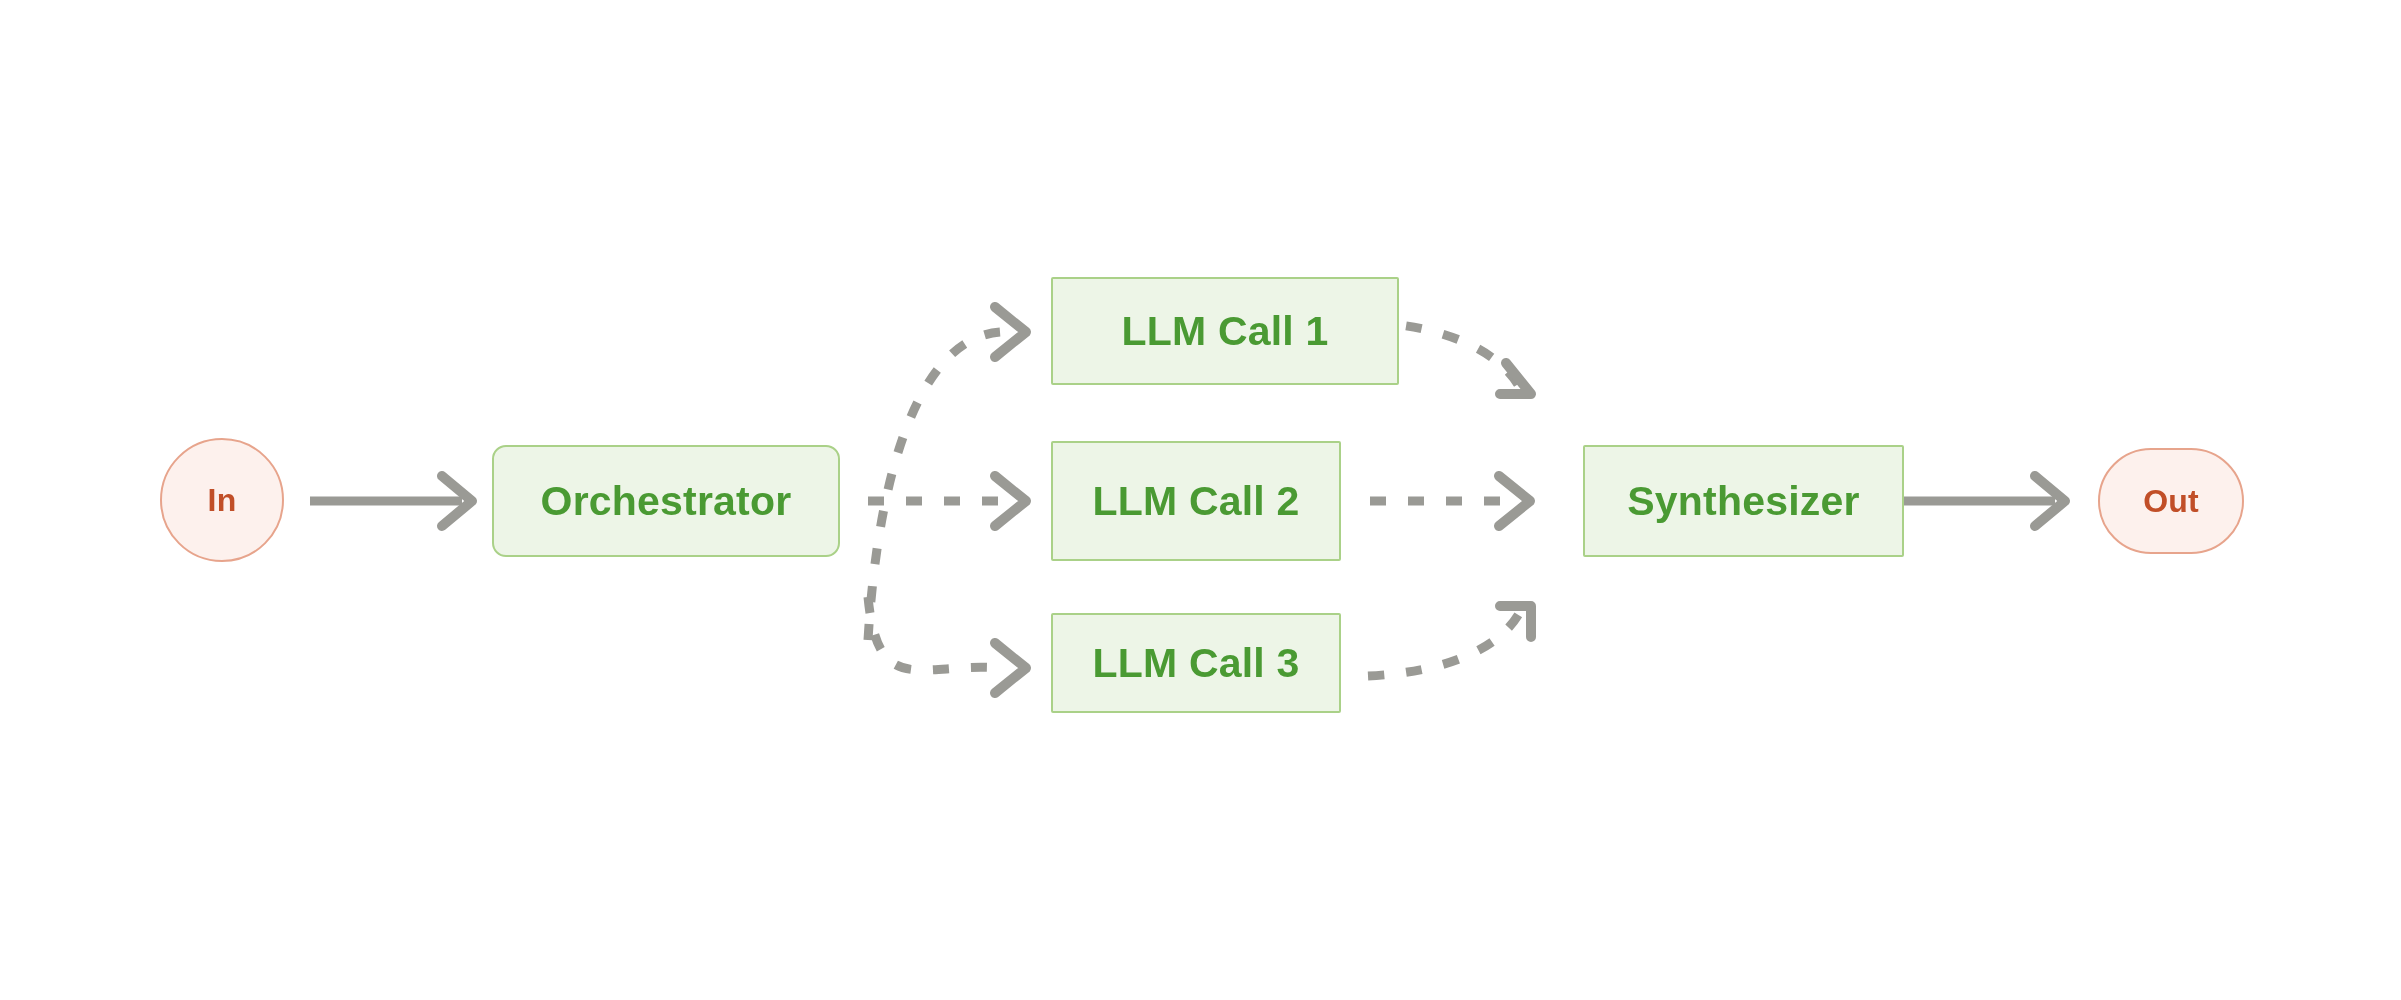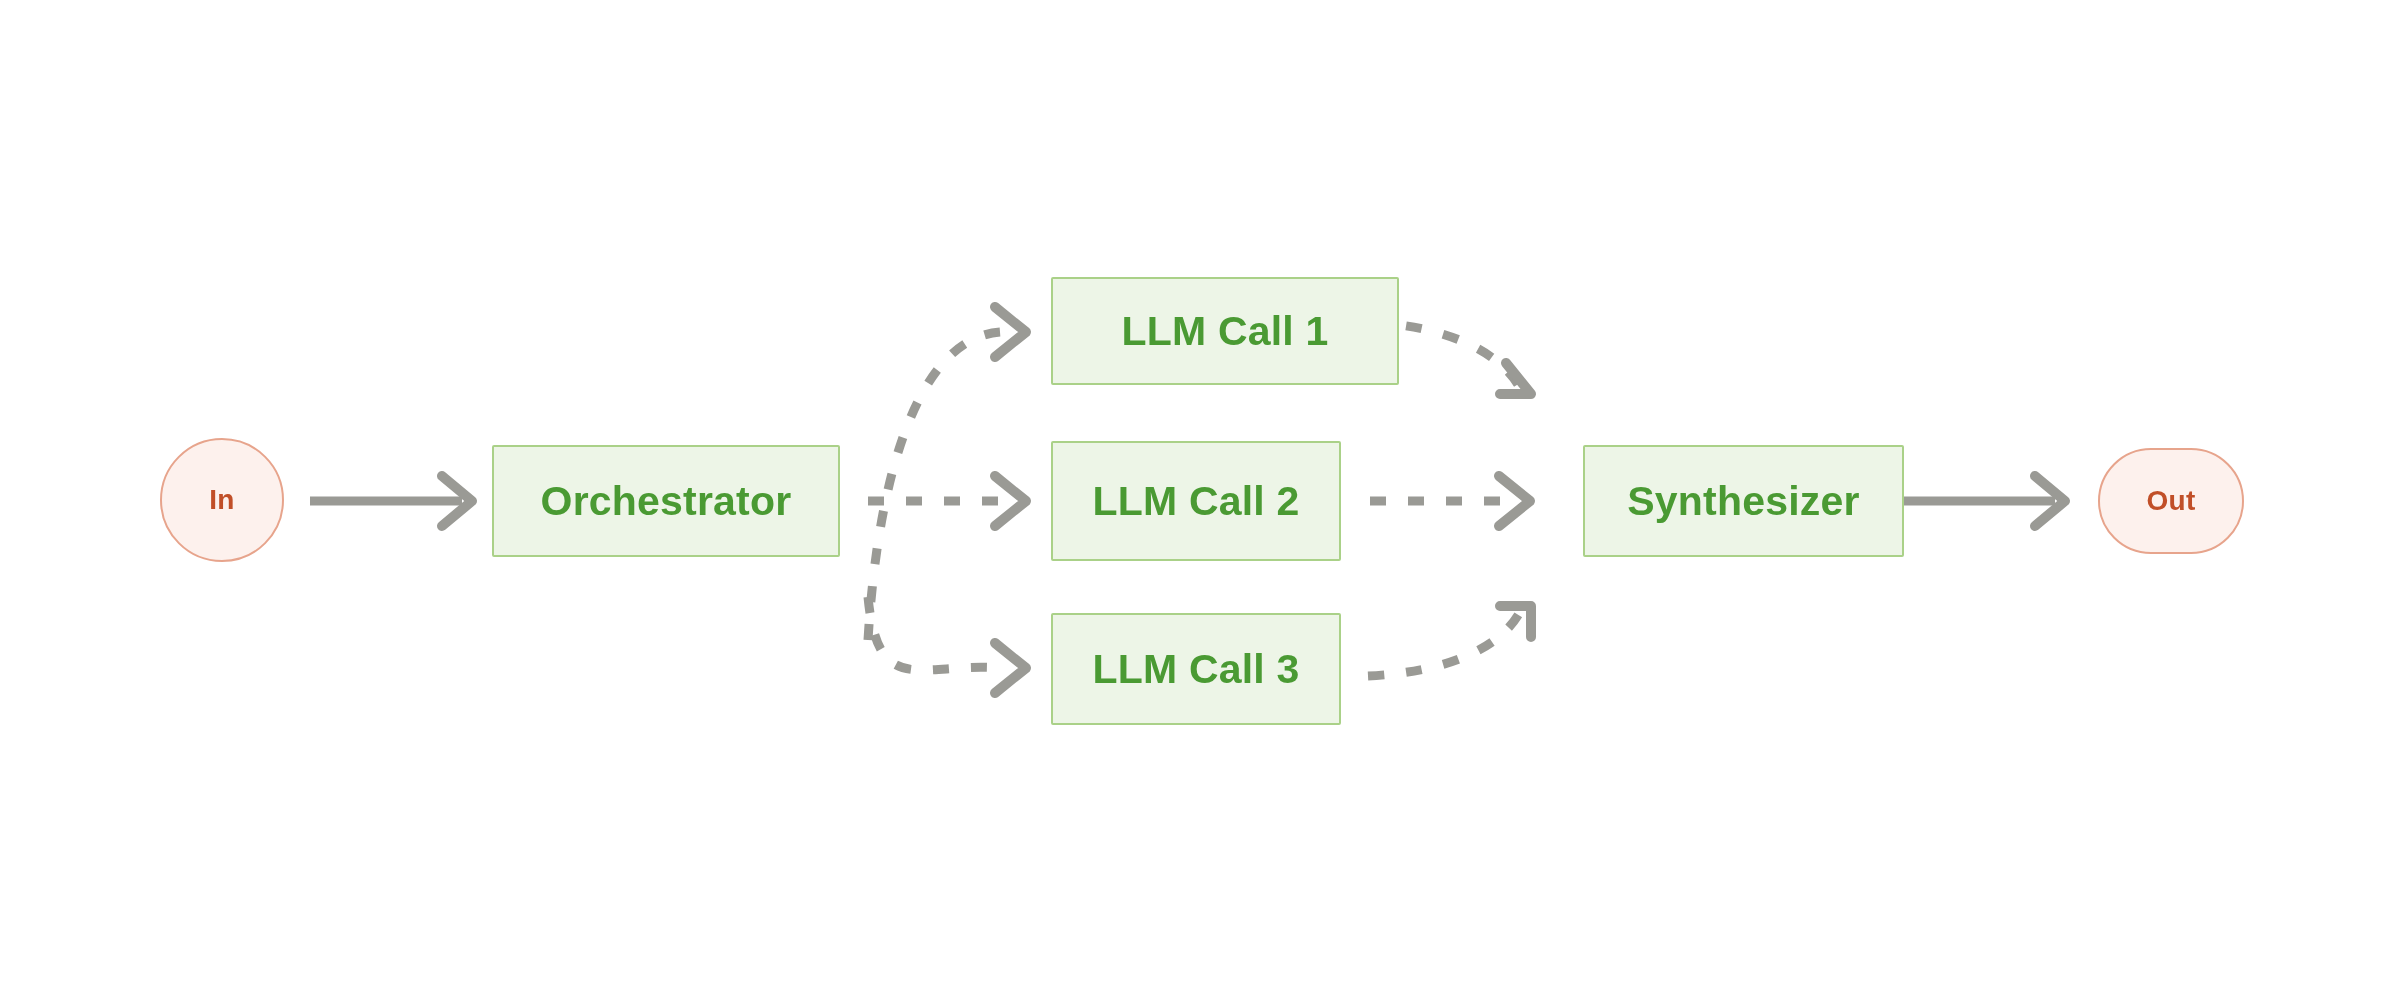--- a/index.html
+++ b/index.html
@@ -55,33 +55,33 @@
     letter-spacing: 0.2px;
   }
 
   
   .node-terminal {
     background: #fdf1ed;
     border: 2px solid #e7a48c;
   }
   .node-terminal .node-label {
     color: #c14f28;
-    font-size: 28px;
+    font-size: 32px;
     font-weight: 700;
     letter-spacing: 0.2px;
   }
   .shape-circle  { border-radius: 50%; }
   .shape-stadium { border-radius: 999px; }
 
   
   #node-in          { left: 160px;  top: 438px; width: 124px; height: 124px; }
-  #node-orchestrator{ left: 492px;  top: 445px; width: 348px; height: 112px; }
+  #node-orchestrator{ left: 492px;  top: 445px; width: 348px; height: 112px; border-radius: 14px; }
   #node-llm-call-1  { left: 1051px; top: 277px; width: 348px; height: 108px; }
   #node-llm-call-2  { left: 1051px; top: 441px; width: 290px; height: 120px; }
-  #node-llm-call-3  { left: 1051px; top: 613px; width: 290px; height: 112px; }
+  #node-llm-call-3  { left: 1051px; top: 613px; width: 290px; height: 100px; }
   #node-synthesizer { left: 1583px; top: 445px; width: 321px; height: 112px; }
   #node-out         { left: 2098px; top: 448px; width: 146px; height: 106px; }
 </style>
 </head>
 <body>
 
 <div id="diagram-root">
 
   <svg id="edge-layer" viewBox="0 0 2401 1000" width="2401" height="1000" xmlns="http://www.w3.org/2000/svg">
 

